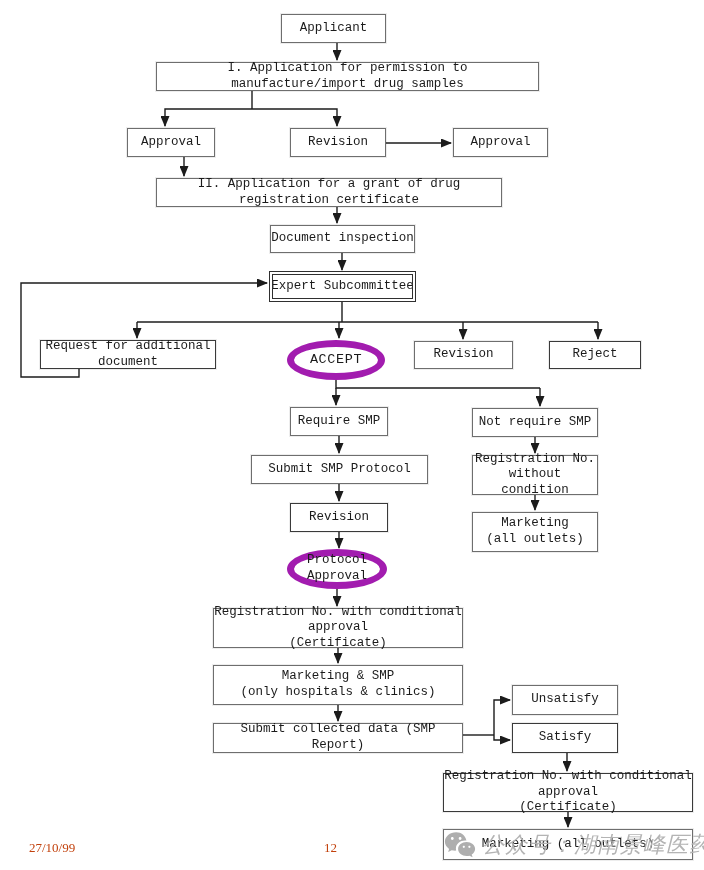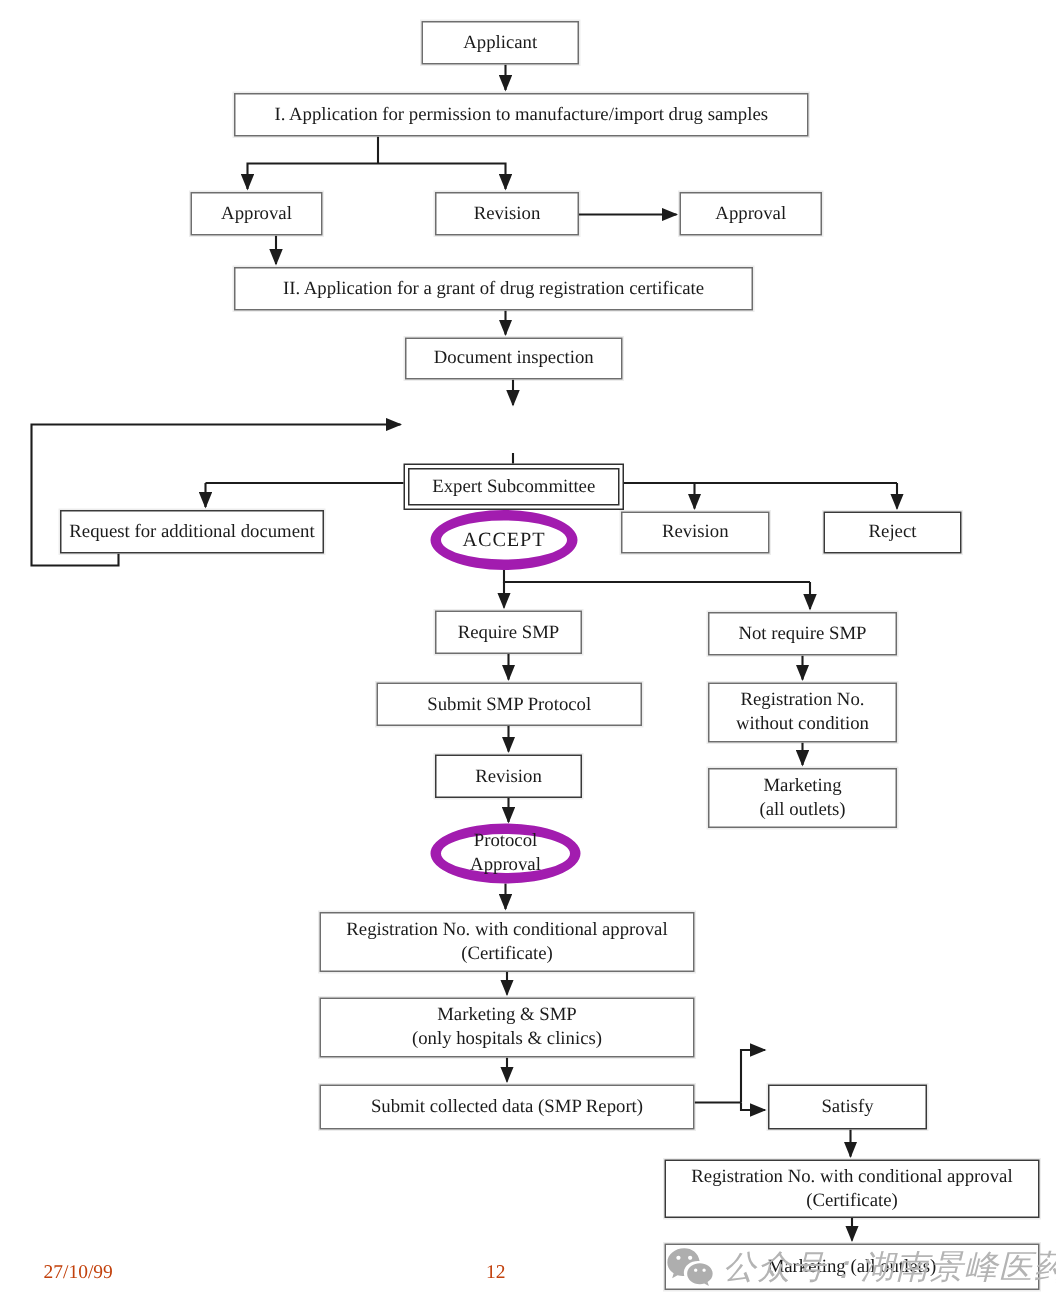--- a/index.html
+++ b/index.html
@@ -7,26 +7,26 @@
     position:relative;width:704px;height:870px;background:#ffffff;overflow:hidden;
     font-family:"Liberation Serif","DejaVu Serif",serif;color:#1b1b1b;
   }
   #wires{position:absolute;left:0;top:0;width:704px;height:870px;z-index:1;}
   .node{
     position:absolute;z-index:2;background:#ffffff;
     border:1px solid #6e6e6e;box-shadow:0 0 0 1px rgba(0,0,0,0.07);
     display:flex;align-items:center;justify-content:center;text-align:center;
     font-size:12.5px;line-height:1.25;white-space:pre-line;box-sizing:border-box;
     padding:1px 0;
+    font-family:Liberation Mono, monospace;
   }
   .node.dark{border-color:#3a3a3a;}
   .node.double{
     border:1px solid #2f2f2f;outline:1px solid #2f2f2f;outline-offset:-4px;
     box-shadow:none;
-    margin-top:38px;
   }
   .node.ellipse{
     border-radius:50%;border:7px solid #a21caf;box-shadow:none;
   }
   .accept-text{font-size:13.5px;letter-spacing:0.6px;}
   .footer-text{position:absolute;z-index:2;font-size:13px;color:#c2410c;}
   #watermark{
     position:absolute;left:444px;top:827px;width:256px;height:36px;z-index:4;
     display:flex;align-items:center;pointer-events:none;font-style:italic;
   }
@@ -121,20 +121,21 @@
   <div class="node" style="left:213px;top:665px;width:250px;height:40px">Marketing &amp; SMP
 (only hospitals &amp; clinics)</div>
   <div class="node" style="left:213px;top:723px;width:250px;height:30px">Submit collected data (SMP Report)</div>
 
   <div class="node" style="left:472px;top:408px;width:126px;height:29px">Not require SMP</div>
   <div class="node" style="left:472px;top:455px;width:126px;height:40px">Registration No.
 without condition</div>
   <div class="node" style="left:472px;top:512px;width:126px;height:40px">Marketing
 (all outlets)</div>
 
+  <div class="node" style="left:512px;top:685px;width:106px;height:30px">Unsatisfy</div>
   <div class="node dark" style="left:512px;top:723px;width:106px;height:30px">Satisfy</div>
   <div class="node dark" style="left:443px;top:773px;width:250px;height:39px">Registration No. with conditional approval
 (Certificate)</div>
   <div class="node" style="left:443px;top:829px;width:250px;height:31px">Marketing (all outlets)</div>
 
   <div class="footer-text" style="left:29px;top:840px">27/10/99</div>
   <div class="footer-text" style="left:324px;top:840px">12</div>
 
   <div id="watermark">
     <svg width="32" height="28" viewBox="0 0 32 28">

